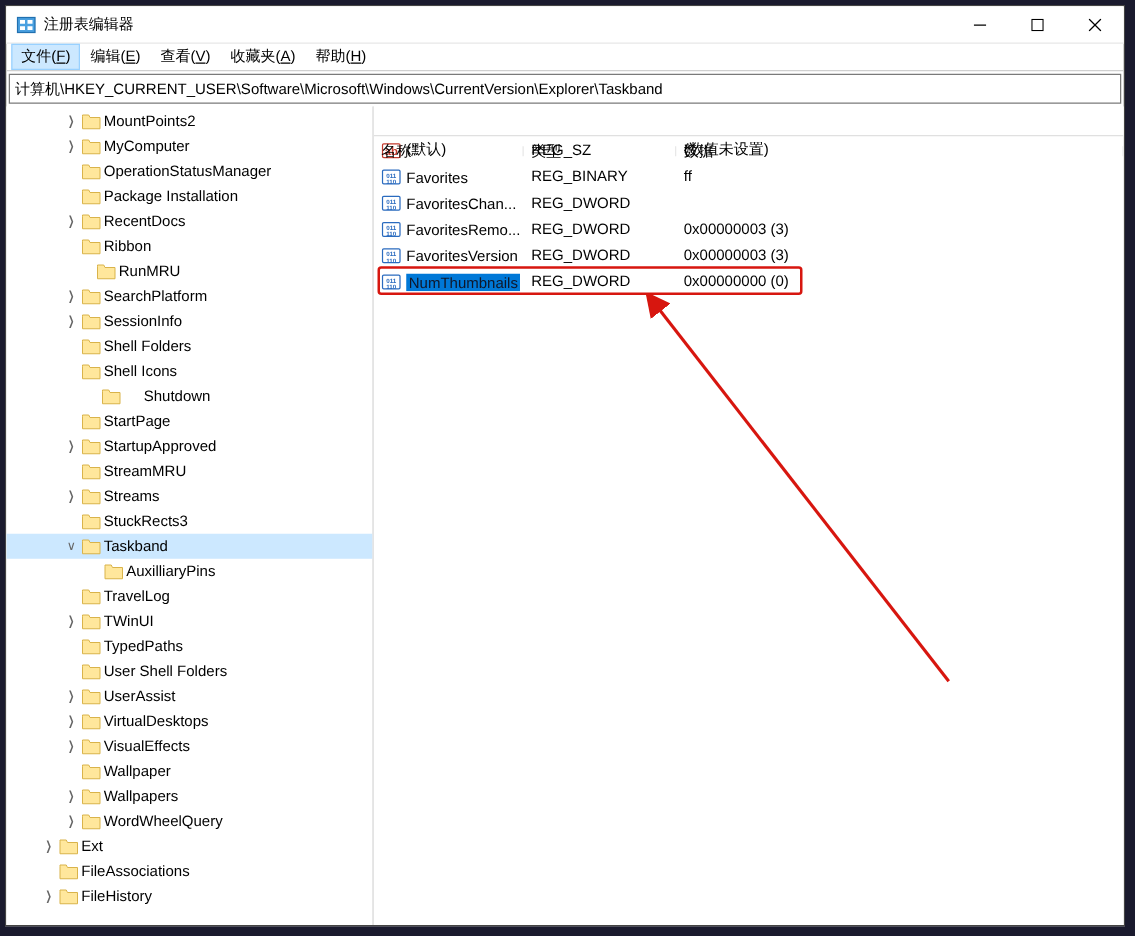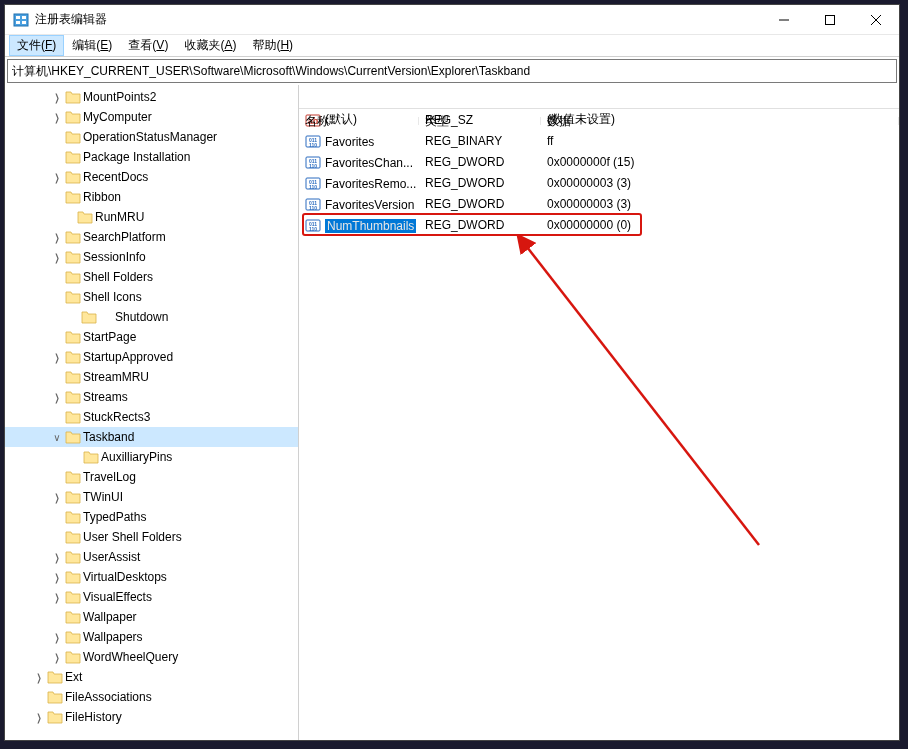--- a/index.html
+++ b/index.html
@@ -26,21 +26,21 @@
 .list-panel { flex: 1; background: #fff; overflow: auto; font-size: 12px; position: relative; }
 .list-header { display: flex; height: 24px; border-bottom: 1px solid #e0e0e0; position: sticky; top: 0; background: #fff; }
 .list-header-cell { padding: 4px 6px; border-right: 1px solid #e8e8e8; cursor: pointer; display: flex; align-items: center; margin-top: 32px; }
 .col-name { width: 120px; }
 .col-type { width: 122px; }
 .col-data { flex: 1; }
 .list-row { display: flex; height: 21px; align-items: center; cursor: pointer; }
 .cell { padding: 0 6px; overflow: hidden; text-overflow: ellipsis; white-space: nowrap; display: flex; align-items: flex-end; }
 .cell.col-name { gap: 4px; }
 .value-icon { width: 16px; height: 16px; flex-shrink: 0; }
-.name-text.selected { background: #0078d7; color: #e5e5e5; padding: 0 2px; }
+.name-text.selected { background: #0078d7; color: #0f172a; padding: 0 2px; }
 .highlight-box { position: absolute; border: 2px solid #d7160f; border-radius: 3px; pointer-events: none; }
 .arrow-svg { position: absolute; pointer-events: none; }
 ::-webkit-scrollbar { width: 17px; height: 17px; }
 ::-webkit-scrollbar-track { background: #f0f0f0; }
 ::-webkit-scrollbar-thumb { background: #c2c2c2; border: 1px solid #f0f0f0; }
 ::-webkit-scrollbar-button { background: #f0f0f0; height: 17px; width: 17px; }
 </style>
 </head>
 <body>
 
@@ -347,21 +347,20 @@
           <div class="list-row">
             <div class="cell col-name">
               <svg class="value-icon" viewBox="0 0 16 16">
                 <rect x="1" y="3" width="14" height="11" rx="1" fill="#fff" stroke="#2a6bbf"></rect>
                 <text x="8" y="9" font-size="5" text-anchor="middle" fill="#2a6bbf" font-weight="bold">011</text>
                 <text x="8" y="14" font-size="5" text-anchor="middle" fill="#2a6bbf" font-weight="bold">110</text>
               </svg>
               <span class="name-text">FavoritesChan...</span>
             </div>
             <div class="cell col-type">REG_DWORD</div>
-            <div class="cell col-data">0x0000000f (15)</div>
           </div>
           <div class="list-row">
             <div class="cell col-name">
               <svg class="value-icon" viewBox="0 0 16 16">
                 <rect x="1" y="3" width="14" height="11" rx="1" fill="#fff" stroke="#2a6bbf"></rect>
                 <text x="8" y="9" font-size="5" text-anchor="middle" fill="#2a6bbf" font-weight="bold">011</text>
                 <text x="8" y="14" font-size="5" text-anchor="middle" fill="#2a6bbf" font-weight="bold">110</text>
               </svg>
               <span class="name-text">FavoritesRemo...</span>
             </div>

